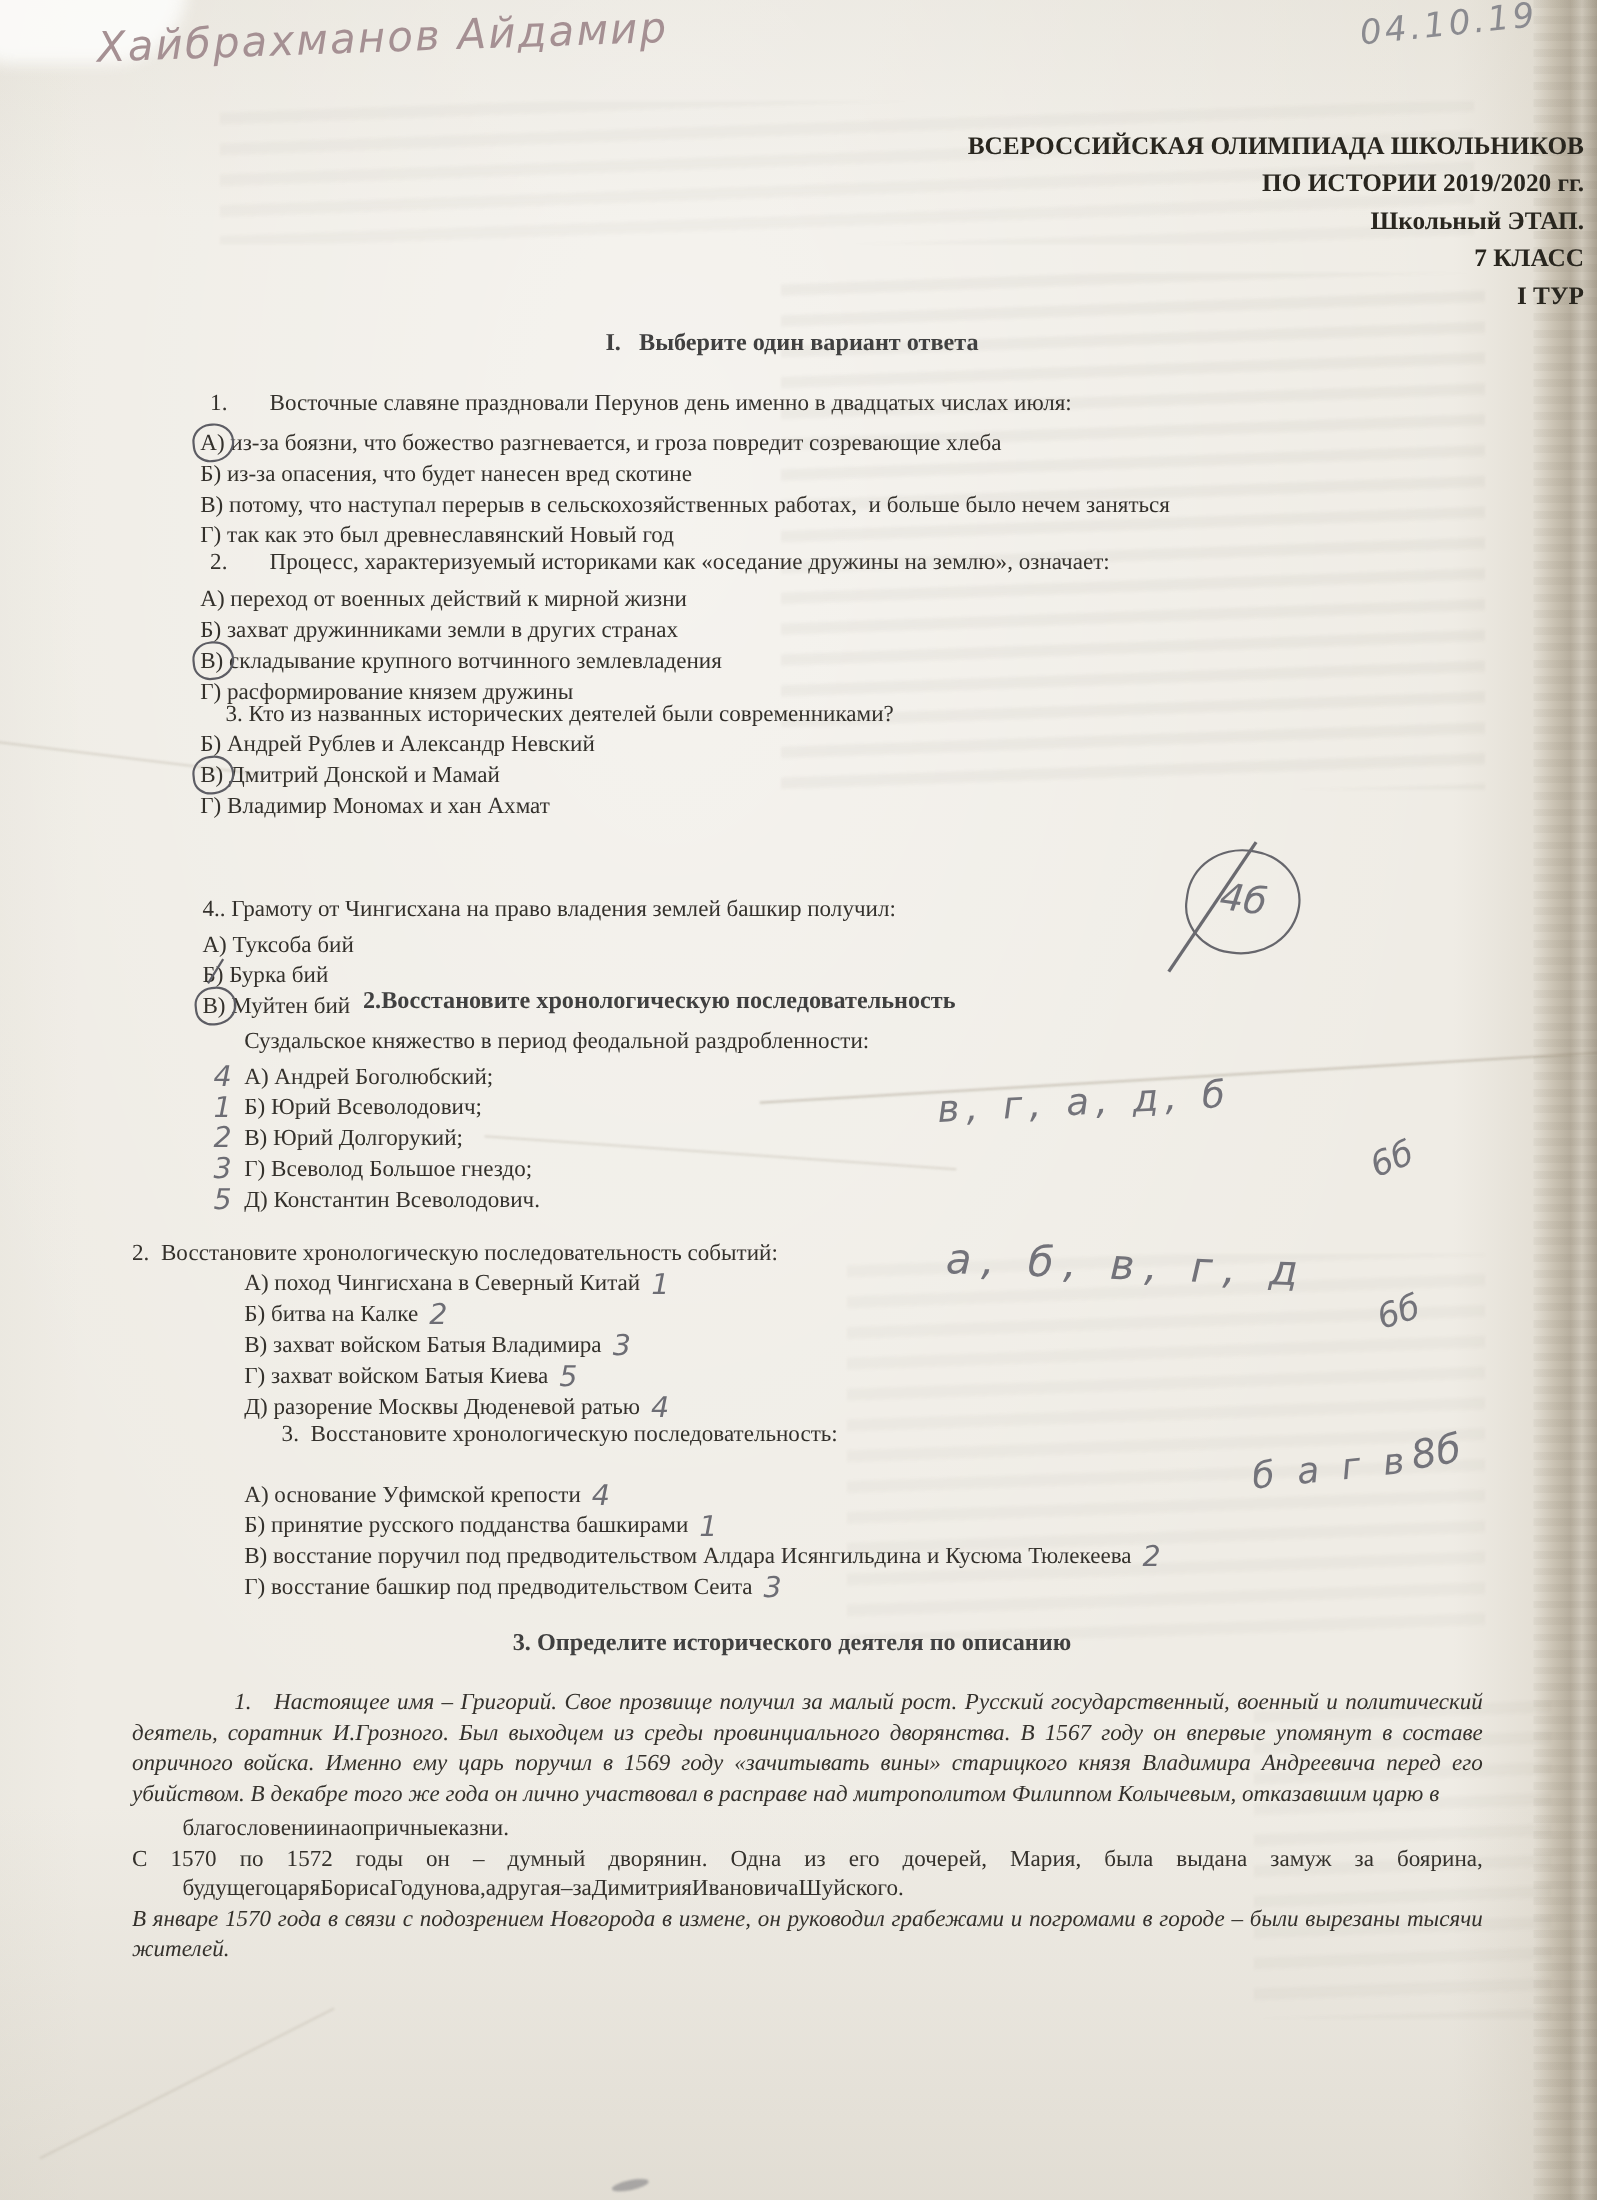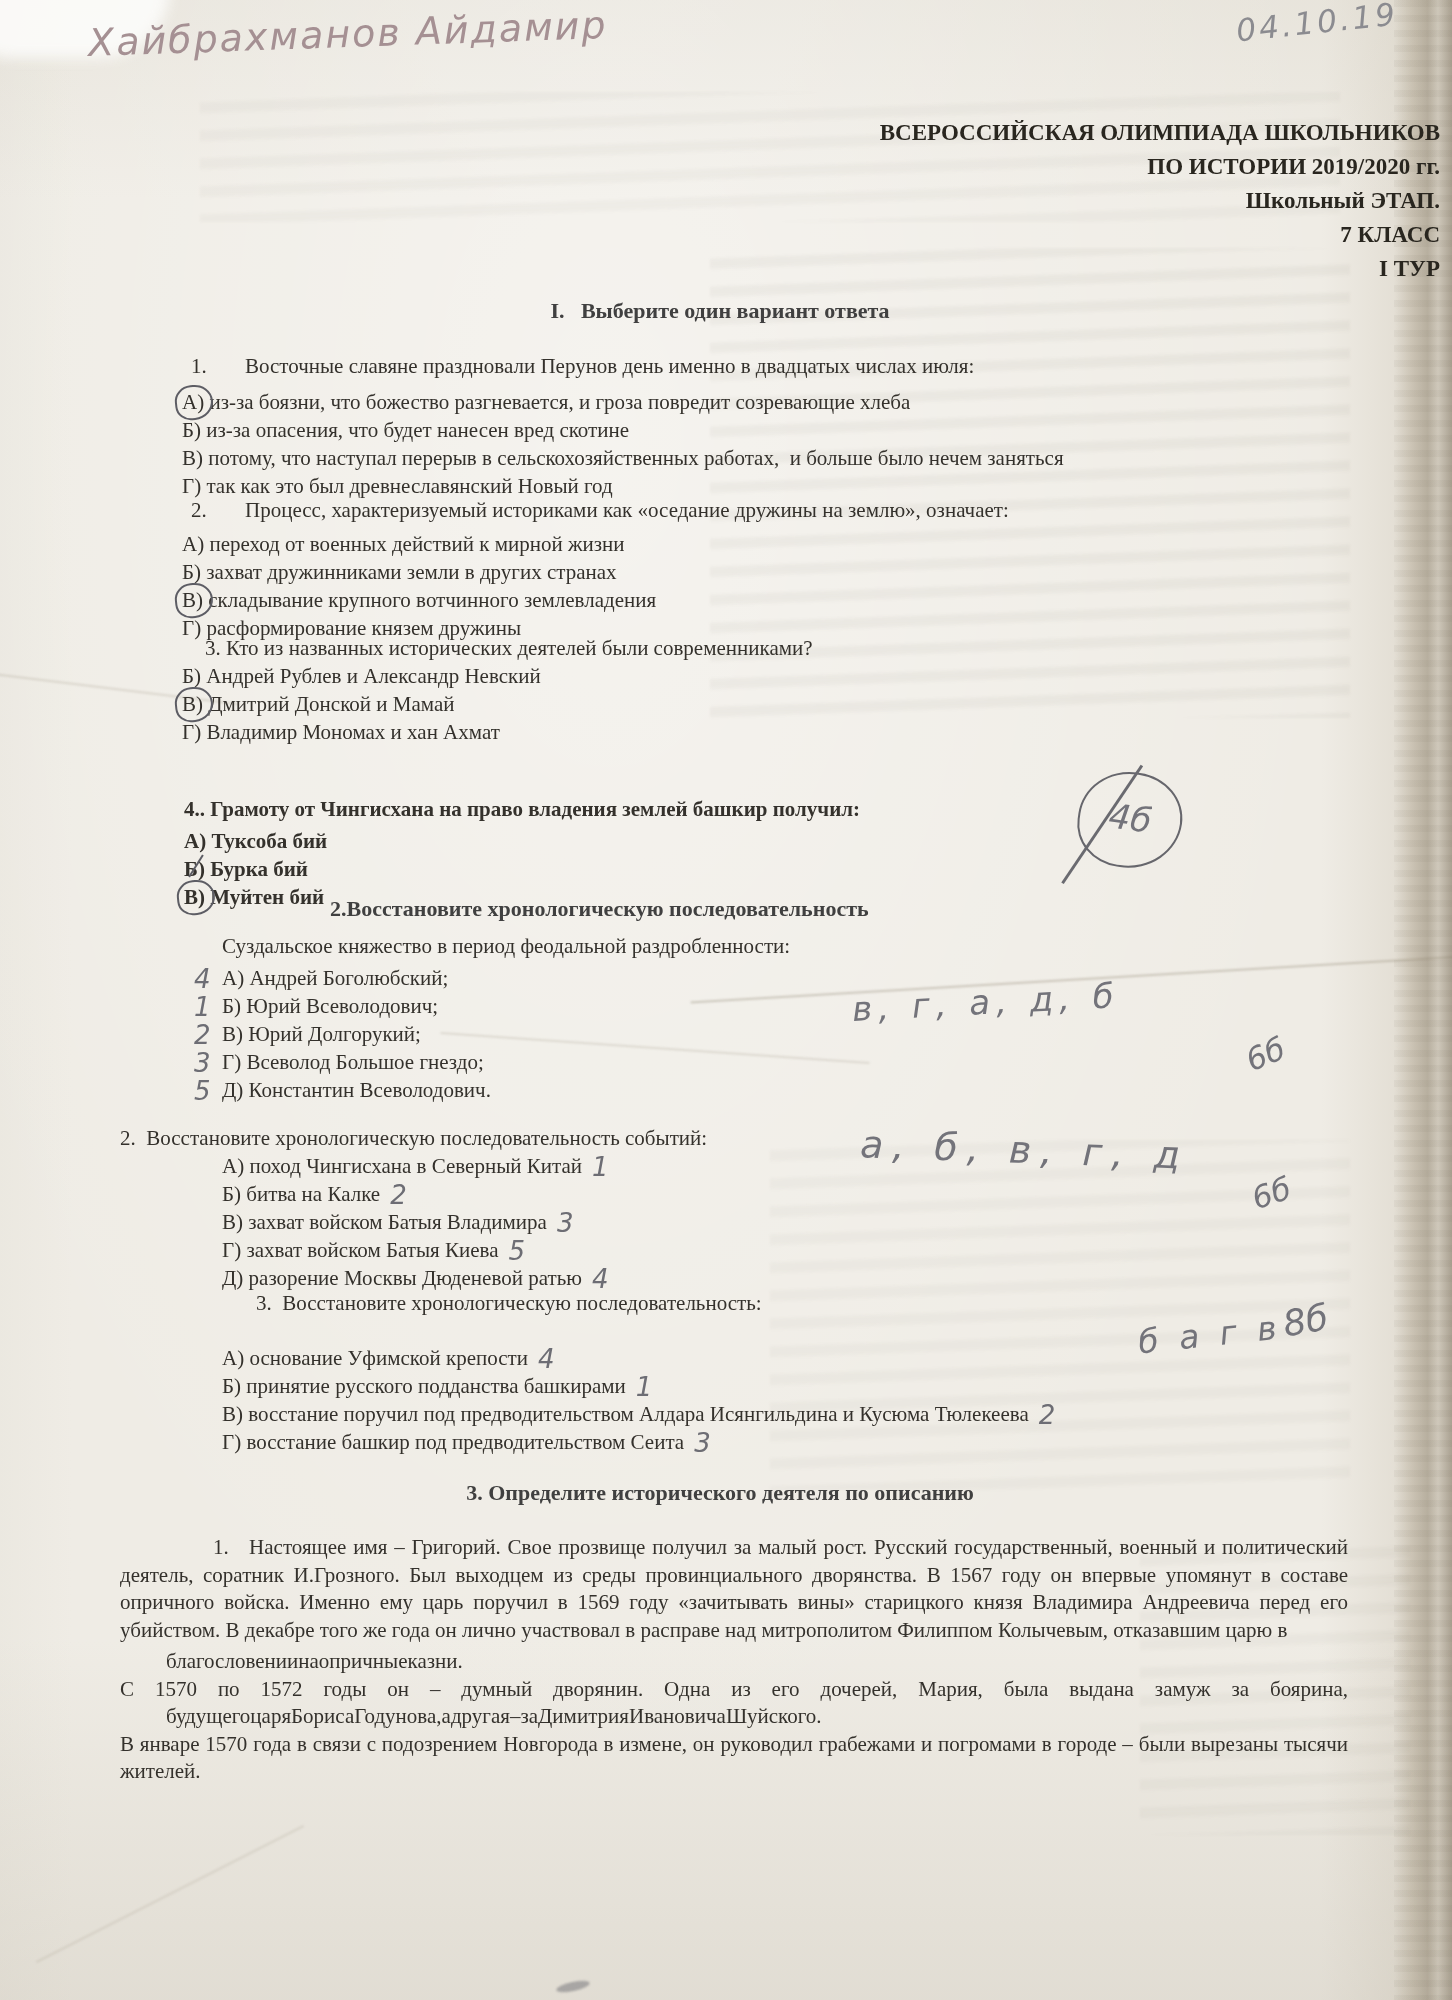--- a/index.html
+++ b/index.html
@@ -47,21 +47,21 @@
   .hwp{position:absolute;left:-28px;top:1px;font-family:"DejaVu Sans",sans-serif;font-style:italic;font-size:26px;color:#6d6d74;}
   .circ{position:absolute;left:-7px;top:-3px;width:34px;height:31px;border:2px solid #5d5d64;
         border-radius:48% 52% 55% 45%;transform:rotate(-6deg);}
   .bstroke{position:absolute;left:-1px;top:10px;width:26px;height:2px;background:#5d5d64;transform:rotate(-58deg);}
   .seq{letter-spacing:6px;}
   .score-oval{left:1078px;top:772px;width:100px;height:92px;border:2.5px solid #66666c;
     border-radius:52% 48% 55% 45%;transform:rotate(8deg);text-align:center;line-height:88px;font-size:34px;}
   .slash{left:1031px;top:823px;width:142px;height:2.5px;background:#6a6a70;transform:rotate(-56deg);}
   .spot{left:556px;top:1982px;width:34px;height:9px;background:rgba(110,110,115,.5);border-radius:50%;filter:blur(1px);transform:rotate(-12deg);}
 
-  .para{text-align:justify;line-height:27.5px;}
+  .para{text-align:justify;line-height:27.5px;font-style:italic;}
   .p1{text-indent:93px;}
   .spread{display:flex;line-height:27.5px;margin-left:46px;}
   .fulljust{text-align:justify;text-align-last:justify;line-height:27.5px;}
 </style>
 </head>
 <body>
 
 <div class="page">
   <div class="vignette"></div>
   <div class="bleed b2"></div>
@@ -108,21 +108,21 @@
     <div class="opt ml62"><span>Г) расформирование князем дружины</span></div>
   </div>
 
   <div class="abs col" style="top:634px;">
     <div class="ml85">3. Кто из названных исторических деятелей были современниками?</div>
     <div class="opt ml62"><span>Б) Андрей Рублев и Александр Невский</span></div>
     <div class="opt ml62"><span class="circ"></span><span>В) Дмитрий Донской и Мамай</span></div>
     <div class="opt ml62"><span>Г) Владимир Мономах и хан Ахмат</span></div>
   </div>
 
-  <div class="abs col" style="top:795px;font-weight:bold;">
+  <div class="abs col" style="top:812px;">
     <div class="ml64" style="margin-bottom:4px;">4.. Грамоту от Чингисхана на право владения землей башкир получил:</div>
     <div class="opt ml64"><span>А) Туксоба бий</span></div>
     <div class="opt ml64"><span class="bstroke"></span><span>Б) Бурка бий</span></div>
     <div class="opt ml64"><span class="circ"></span><span>В) Муйтен бий</span></div>
   </div>
 
   <div class="abs hw score-oval">4б</div>
   <div class="abs slash"></div>
 
   <div class="abs h-bold" style="left:330px;top:896px;font-size:22px;">2.Восстановите хронологическую последовательность</div>

